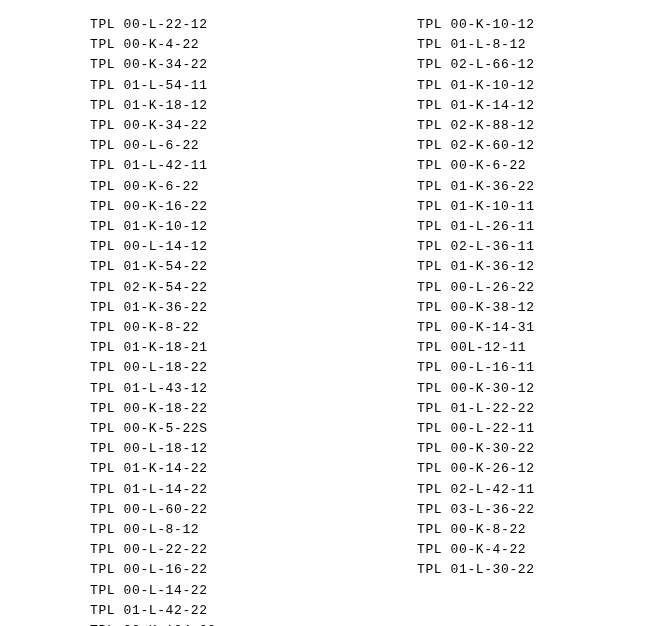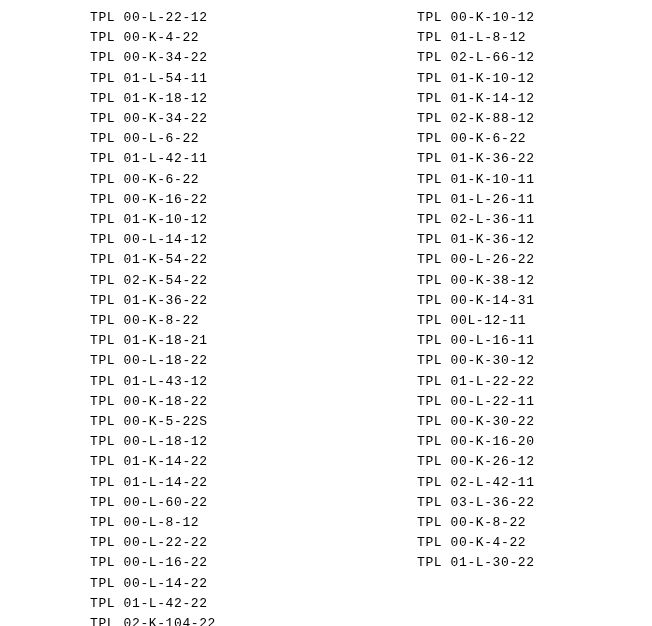--- a/index.html
+++ b/index.html
@@ -12,21 +12,21 @@
     height: 626px;
     font-family: "Liberation Mono", "DejaVu Sans Mono", monospace;
     color: #000000;
     overflow: hidden;
   }
   .page {
     position: relative;
     width: 652px;
     height: 626px;
     box-sizing: border-box;
-    padding-top: 8px;
+    padding-top: 15px;
   }
   .columns {
     display: flex;
     flex-direction: row;
   }
   .col {
     display: flex;
     flex-direction: column;
   }
   .col-left {
@@ -83,36 +83,36 @@
       <div class="row">TPL 02-K-104-22</div>
 
     </div>
     <div class="col col-right">
       <div class="row">TPL 00-K-10-12</div>
       <div class="row">TPL 01-L-8-12</div>
       <div class="row">TPL 02-L-66-12</div>
       <div class="row">TPL 01-K-10-12</div>
       <div class="row">TPL 01-K-14-12</div>
       <div class="row">TPL 02-K-88-12</div>
+      <div class="row">TPL 02-K-60-12</div>
       <div class="row">TPL 00-K-6-22</div>
       <div class="row">TPL 01-K-36-22</div>
       <div class="row">TPL 01-K-10-11</div>
       <div class="row">TPL 01-L-26-11</div>
       <div class="row">TPL 02-L-36-11</div>
       <div class="row">TPL 01-K-36-12</div>
       <div class="row">TPL 00-L-26-22</div>
       <div class="row">TPL 00-K-38-12</div>
       <div class="row">TPL 00-K-14-31</div>
       <div class="row">TPL 00L-12-11</div>
       <div class="row">TPL 00-L-16-11</div>
       <div class="row">TPL 00-K-30-12</div>
       <div class="row">TPL 01-L-22-22</div>
       <div class="row">TPL 00-L-22-11</div>
       <div class="row">TPL 00-K-30-22</div>
-      <div class="row">TPL 00-K-16-20</div>
       <div class="row">TPL 00-K-26-12</div>
       <div class="row">TPL 02-L-42-11</div>
       <div class="row">TPL 03-L-36-22</div>
       <div class="row">TPL 00-K-8-22</div>
       <div class="row">TPL 00-K-4-22</div>
       <div class="row">TPL 01-L-30-22</div>
 
     </div>
   </div>
 </div>

